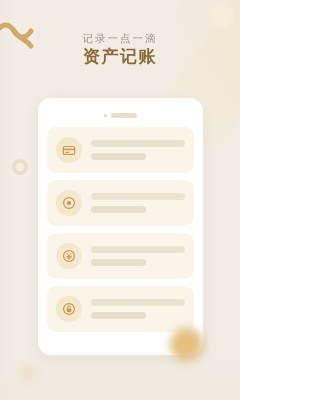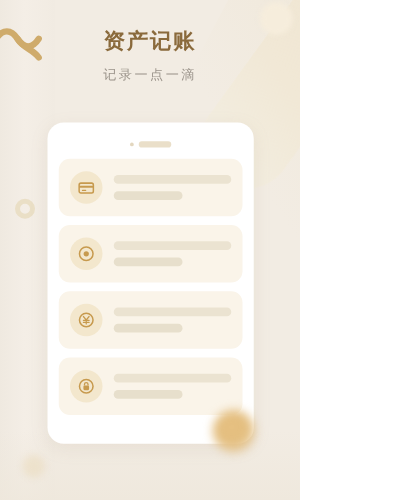--- a/index.html
+++ b/index.html
@@ -198,22 +198,22 @@
   <svg class="deco" id="wave-topleft" viewBox="0 0 46 34">
     <path d="M1 11 C6 3, 13 3, 18 11 C23 19, 30 19, 35 11 L35 11" fill="none" stroke="#cfab6b" stroke-width="5" stroke-linecap="round"></path>
     <path d="M18 11 C23 19, 30 19, 35 26" fill="none" stroke="#cfab6b" stroke-width="5" stroke-linecap="round"></path>
   </svg>
 
   <div class="deco" id="ring-left"></div>
   <div class="deco" id="band-bottom"></div>
   <div class="deco" id="dot-bottomleft"></div>
 
   <div id="header">
+    <div id="app-subtitle">记录一点一滴</div>
     <div id="app-title">资产记账</div>
-    <div id="app-subtitle">记录一点一滴</div>
   </div>
 
   <div id="card">
 
     <div id="card-header">
       <span id="card-header-dot"></span>
       <span id="card-header-bar"></span>
     </div>
 
     <div id="asset-list">

